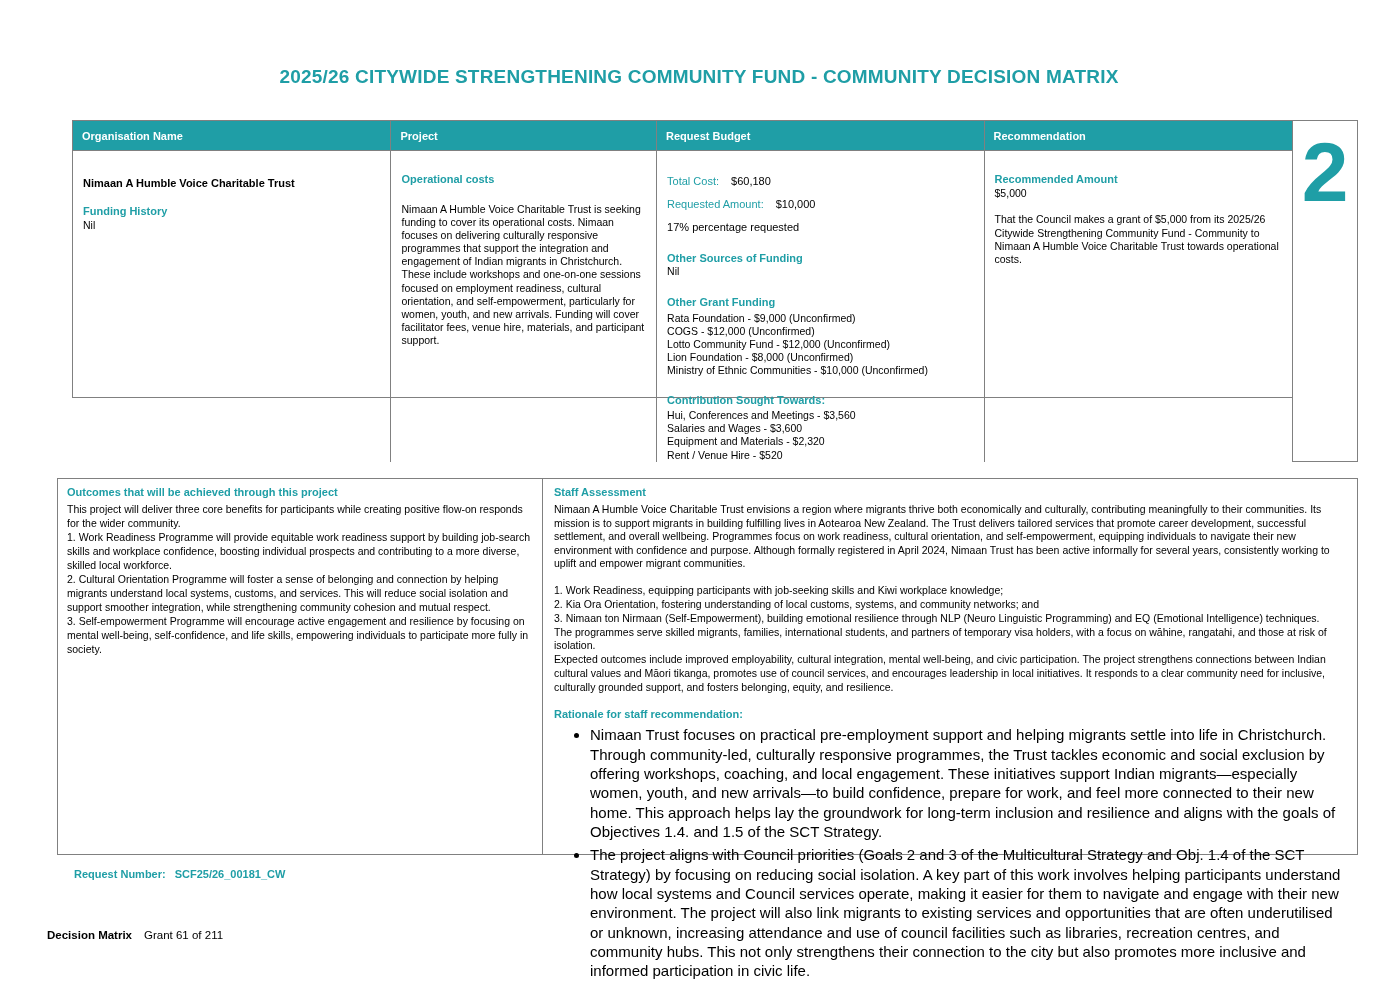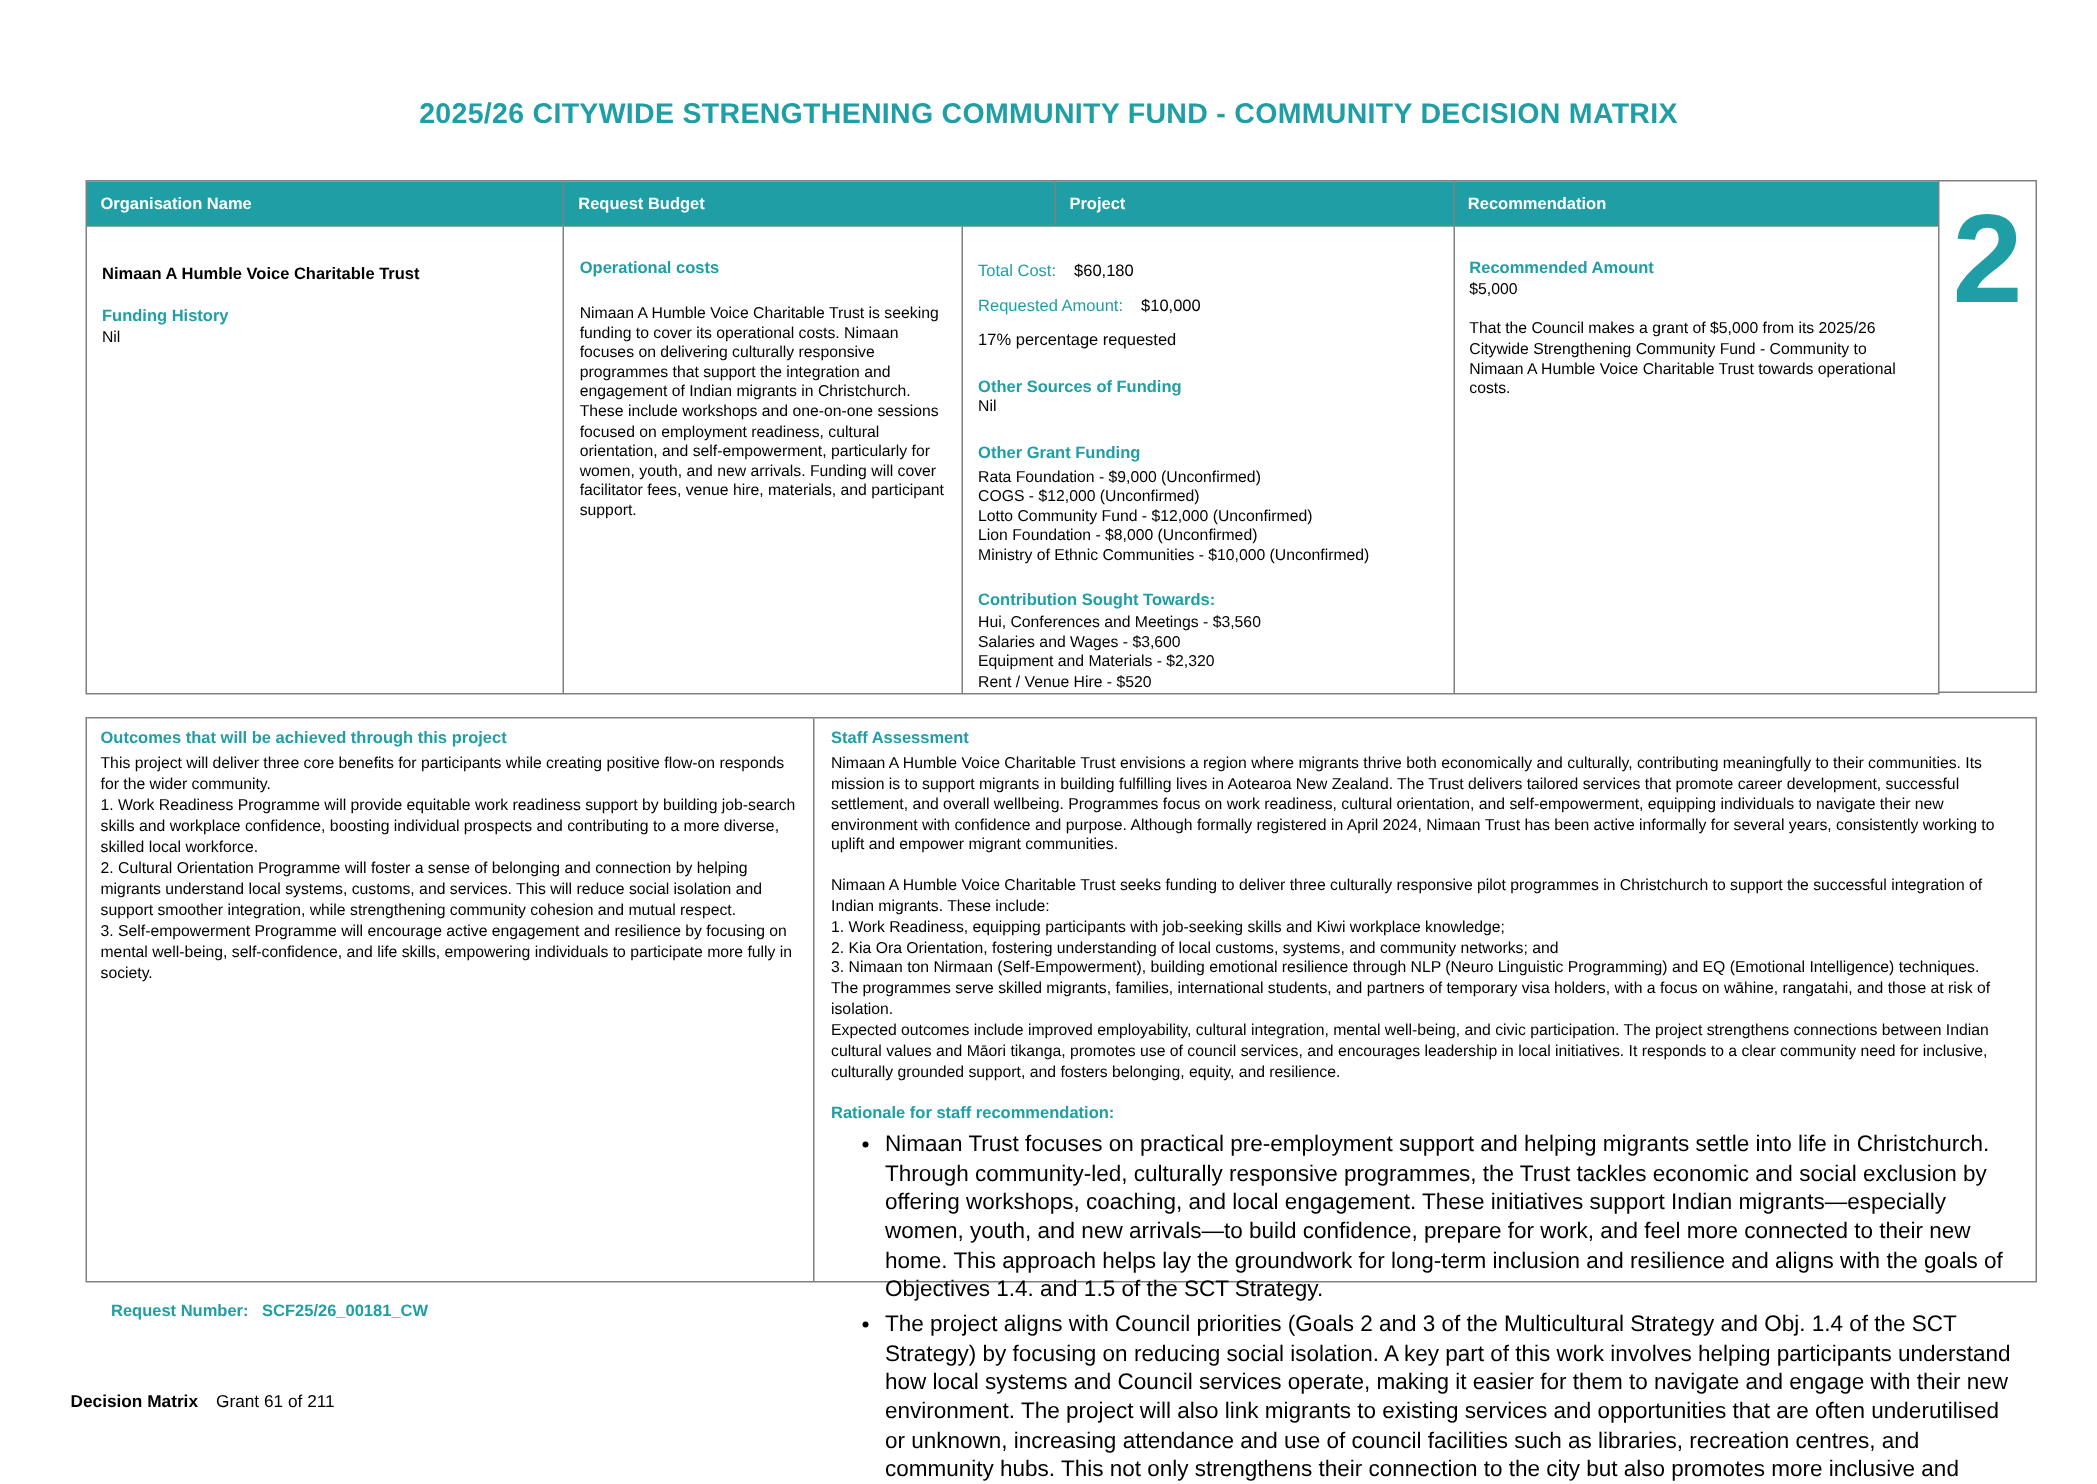--- a/index.html
+++ b/index.html
@@ -13,21 +13,21 @@
   .page{ position:relative; width:1398px; height:989px; background:#fff; overflow:hidden; }
 
   .title{
     position:absolute; top:66px; left:0; width:100%;
     text-align:center; font-size:19px; font-weight:bold; color:var(--teal);
     letter-spacing:.2px;
   }
 
   
   .main-table{
-    position:absolute; left:57px; top:120px; width:1236px; height:343px;
+    position:absolute; left:72px; top:120px; width:1236px; height:278px;
     border:1px solid var(--border); background:#fff;
   }
   .thead{ display:flex; height:30px; background:var(--teal); border-bottom:1px solid var(--border); }
   .th{
     color:#fff; font-weight:bold; font-size:11px; padding:0 9px;
     display:flex; align-items:center; border-right:1px solid var(--border);
   }
   .th:last-child{ border-right:none; }
   .tbody{ display:flex; height:311px; }
   .td{
@@ -90,22 +90,22 @@
 </head>
 <body>
 
 <div class="page">
 
   <div class="title">2025/26 CITYWIDE STRENGTHENING COMMUNITY FUND - COMMUNITY DECISION MATRIX</div>
 
   <div class="main-table">
     <div class="thead">
       <div class="th c1">Organisation Name</div>
+      <div class="th c2">Project</div>
       <div class="th c3">Request Budget</div>
-      <div class="th c2">Project</div>
       <div class="th c4">Recommendation</div>
     </div>
 
     <div class="tbody">
 
       <div class="td c1">
         <div class="org-name">Nimaan A Humble Voice Charitable Trust</div>
         <div class="heading mt-block">Funding History</div>
         <div>Nil</div>
       </div>
@@ -167,21 +167,20 @@
           <div>1. Work Readiness Programme will provide equitable work readiness support by building job-search skills and workplace confidence, boosting individual prospects and contributing to a more diverse, skilled local workforce.</div>
           <div>2. Cultural Orientation Programme will foster a sense of belonging and connection by helping migrants understand local systems, customs, and services. This will reduce social isolation and support smoother integration, while strengthening community cohesion and mutual respect.</div>
           <div>3. Self-empowerment Programme will encourage active engagement and resilience by focusing on mental well-being, self-confidence, and life skills, empowering individuals to participate more fully in society.</div>
         </div>
     </div>
 
     <div class="staff-cell">
       <div class="heading">Staff Assessment</div>
       <div class="para">Nimaan A Humble Voice Charitable Trust envisions a region where migrants thrive both economically and culturally, contributing meaningfully to their communities. Its mission is to support migrants in building fulfilling lives in Aotearoa New Zealand. The Trust delivers tailored services that promote career development, successful settlement, and overall wellbeing. Programmes focus on work readiness, cultural orientation, and self-empowerment, equipping individuals to navigate their new environment with confidence and purpose. Although formally registered in April 2024, Nimaan Trust has been active informally for several years, consistently working to uplift and empower migrant communities.</div>
       <div class="lines para">
-          <div>Nimaan A Humble Voice Charitable Trust seeks funding to deliver three culturally responsive pilot programmes in Christchurch to support the successful integration of Indian migrants. These include:</div>
           <div>1. Work Readiness, equipping participants with job-seeking skills and Kiwi workplace knowledge;</div>
           <div>2. Kia Ora Orientation, fostering understanding of local customs, systems, and community networks; and</div>
           <div>3. Nimaan ton Nirmaan (Self-Empowerment), building emotional resilience through NLP (Neuro Linguistic Programming) and EQ (Emotional Intelligence) techniques.</div>
           <div>The programmes serve skilled migrants, families, international students, and partners of temporary visa holders, with a focus on wāhine, rangatahi, and those at risk of isolation.</div>
           <div>Expected outcomes include improved employability, cultural integration, mental well-being, and civic participation. The project strengthens connections between Indian cultural values and Māori tikanga, promotes use of council services, and encourages leadership in local initiatives. It responds to a clear community need for inclusive, culturally grounded support, and fosters belonging, equity, and resilience.</div>
         </div>
       <div class="heading rationale-heading">Rationale for staff recommendation:</div>
       <ul class="bullets">
           <li>Nimaan Trust focuses on practical pre-employment support and helping migrants settle into life in Christchurch. Through community-led, culturally responsive programmes, the Trust tackles economic and social exclusion by offering workshops, coaching, and local engagement. These initiatives support Indian migrants—especially women, youth, and new arrivals—to build confidence, prepare for work, and feel more connected to their new home. This approach helps lay the groundwork for long-term inclusion and resilience and aligns with the goals of Objectives 1.4. and 1.5 of the SCT Strategy.</li>
           <li>The project aligns with Council priorities (Goals 2 and 3 of the Multicultural Strategy and Obj. 1.4 of the SCT Strategy) by focusing on reducing social isolation. A key part of this work involves helping participants understand how local systems and Council services operate, making it easier for them to navigate and engage with their new environment. The project will also link migrants to existing services and opportunities that are often underutilised or unknown, increasing attendance and use of council facilities such as libraries, recreation centres, and community hubs. This not only strengthens their connection to the city but also promotes more inclusive and informed participation in civic life.</li>

